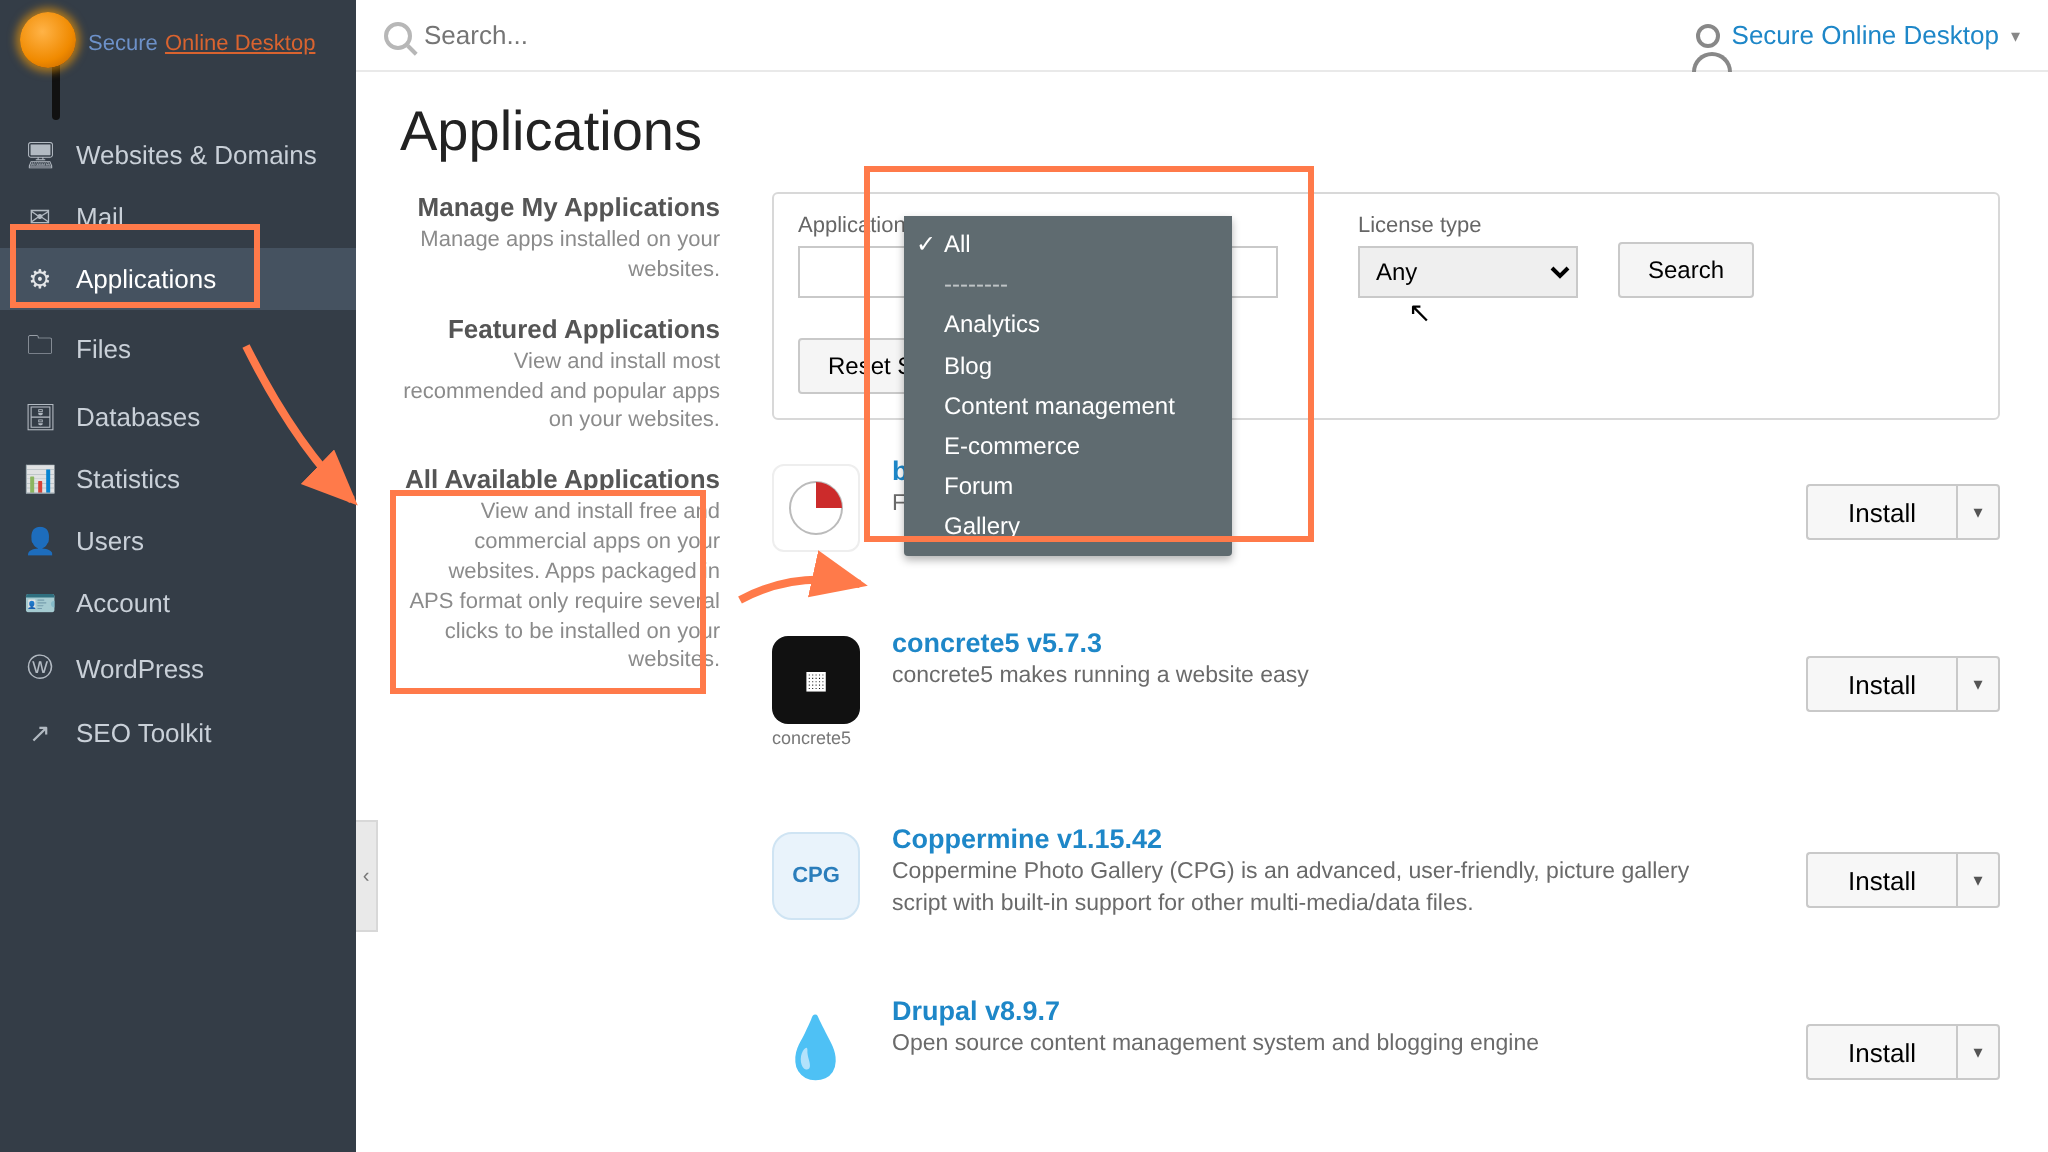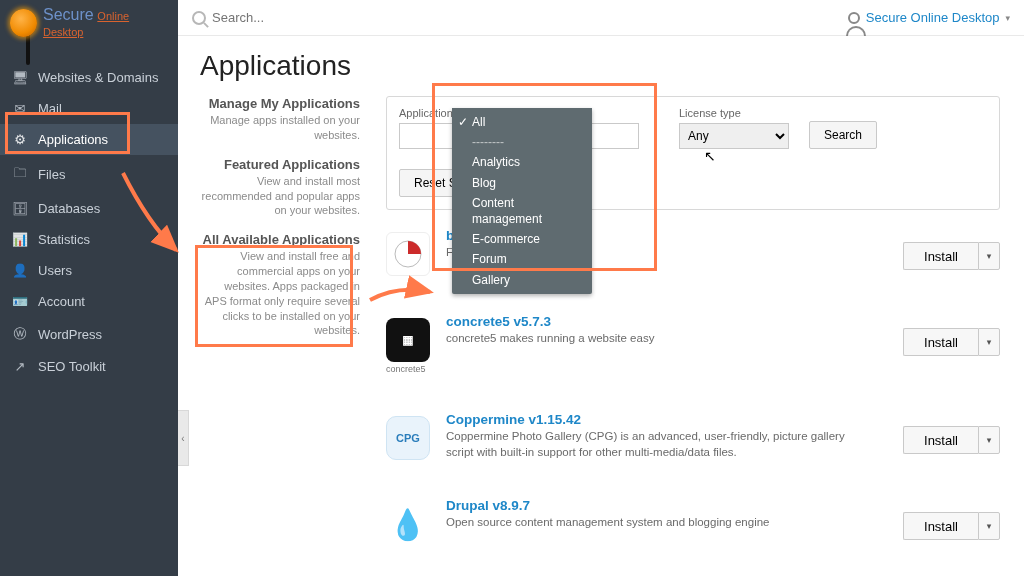--- a/index.html
+++ b/index.html
@@ -3,21 +3,21 @@
 <meta charset="utf-8">
 <style>
   * { box-sizing: border-box; margin: 0; padding: 0; }
   body { font-family: "Segoe UI", Arial, sans-serif; font-size:13px; color:#333; background:#fff; width:1024px; height:576px; overflow:hidden; }
 
   
   .sidebar { position:absolute; left:0; top:0; width:178px; height:576px; background:#343d47; color:#c9d0d8; }
   .logo-wrap{ height:52px; padding:6px 10px 0 10px; }
   .logo{ display:flex; align-items:center; gap:6px; }
   .logo-img{ width:28px; height:28px; border-radius:50%; background:radial-gradient(circle at 40% 35%, #ffb347 0%, #f08a00 60%, #b85d00 100%); box-shadow:0 0 4px 2px rgba(255,160,0,.6); }
-  .logo-text1{ color:#6d91c9; font-size:16px; }
+  .logo-text1{ color:#6d91c9; font-size:11px; }
   .logo-text2{ color:#d9632f; font-size:11px;text-decoration:underline; }
   .logo-stick{ width:4px; height:34px; background:#111; border-radius:2px; margin-top:-8px; margin-left:16px;}
   .nav{ margin-top:10px; }
   .nav-item{ display:flex; align-items:center; gap:10px; padding:8px 12px; color:#c9d0d8; cursor:pointer; font-size:13px; }
   .nav-item.active{ background:#455260; color:#fff; }
   .nav-item .ico{ width:16px; text-align:center; opacity:.85; font-size:13px; }
   
   .topbar{ position:absolute; left:178px; top:0; right:0; height:36px; display:flex; align-items:center; padding:0 14px; border-bottom:1px solid #e9e9e9;}
   .search-wrap{ display:flex; align-items:center; gap:6px; color:#b7b7b7; flex:1;}
   .search-ico{ width:14px; height:14px; border:2px solid #b7b7b7; border-radius:50%; position:relative;}
@@ -50,21 +50,21 @@
   .app-icon{ width:44px; height:44px; border-radius:6px; display:flex; align-items:center; justify-content:center; font-weight:700; font-size:12px; flex-shrink:0; margin-top:4px;}
   .app-info{ flex:1; padding-right:12px;}
   .app-name{ color:#1e87c8; font-size:13.5px; font-weight:600; margin-bottom:2px; cursor:pointer;}
   .app-desc{ font-size:11.5px; color:#6a6a6a; line-height:1.35;}
   .app-sub{ font-size:9px; color:#777; text-align:left; margin-top:2px;}
   .install-group{ display:flex; margin-top:14px;}
   .install-btn{ height:28px; padding:0 20px; border:1px solid #c9c9c9; background:#f7f7f7; font-size:13px; cursor:pointer; border-right:none; border-radius:2px 0 0 2px;}
   .install-caret{ height:28px; width:22px; border:1px solid #c9c9c9; background:#f7f7f7; cursor:pointer; font-size:9px; color:#555; border-radius:0 2px 2px 0;}
 
   
-  .cat-list{ position:absolute; top:108px; left:452px; width:140px; background:#5f6b70; color:#fff; font-size:12px; padding:4px 0; border-radius:0 0 2px 2px; z-index:30; box-shadow:0 2px 4px rgba(0,0,0,.3);}
+  .cat-list{ position:absolute; top:108px; left:452px; width:164px; background:#5f6b70; color:#fff; font-size:12px; padding:4px 0; border-radius:0 0 2px 2px; z-index:30; box-shadow:0 2px 4px rgba(0,0,0,.3);}
   .cat-list .opt{ padding:2px 14px 2px 20px; position:relative; cursor:pointer; line-height:1.35;}
   .cat-list .opt.sel:before{ content:"✓"; position:absolute; left:6px; }
 
   
   .annot{ position:absolute; border:3px solid #ff7a4a; pointer-events:none; z-index:40;}
   .arrow{ position:absolute; z-index:41; pointer-events:none;}
   .arrow svg{ overflow:visible;}
 
   .collapse-handle{ position:absolute; left:178px; top:410px; width:11px; height:56px; background:#e9e9e9; border:1px solid #d8d8d8; border-left:none; display:flex; align-items:center; justify-content:center; font-size:10px; color:#777; cursor:pointer; z-index:5;}
 </style>

